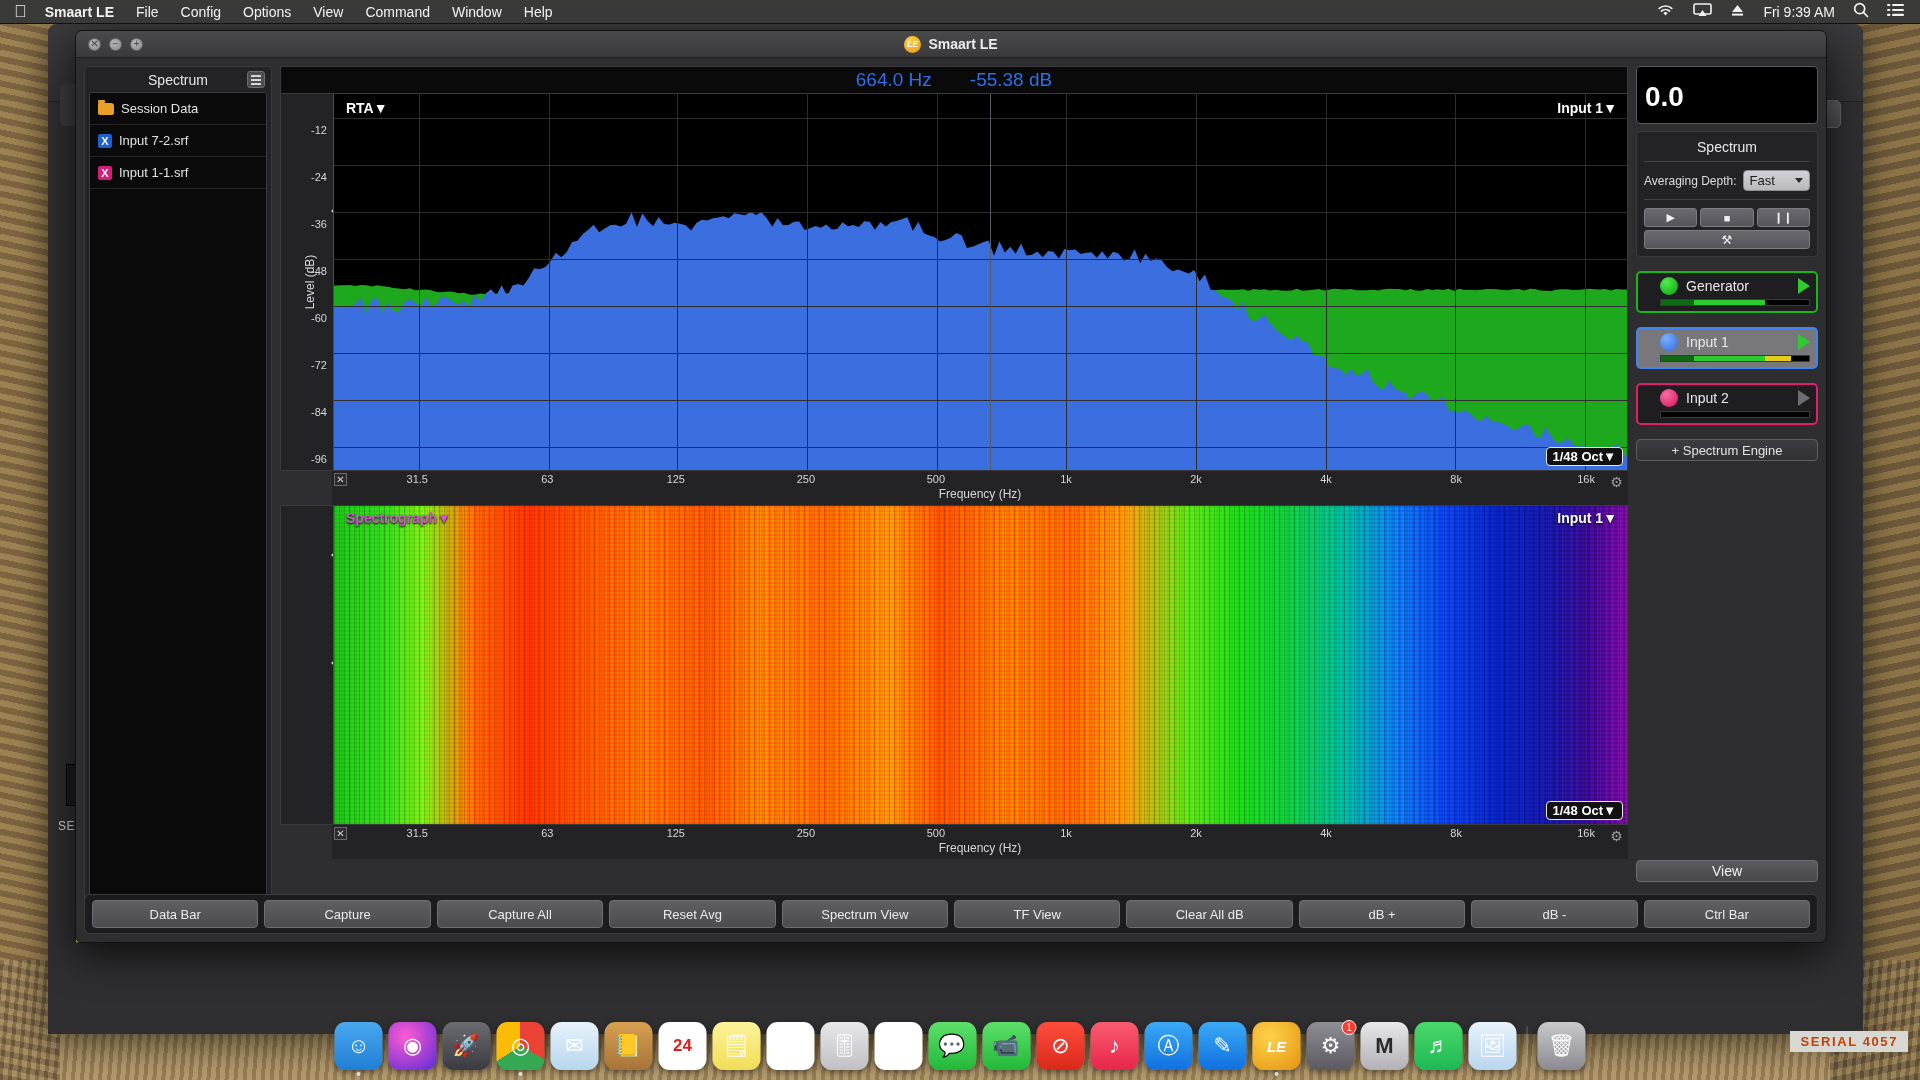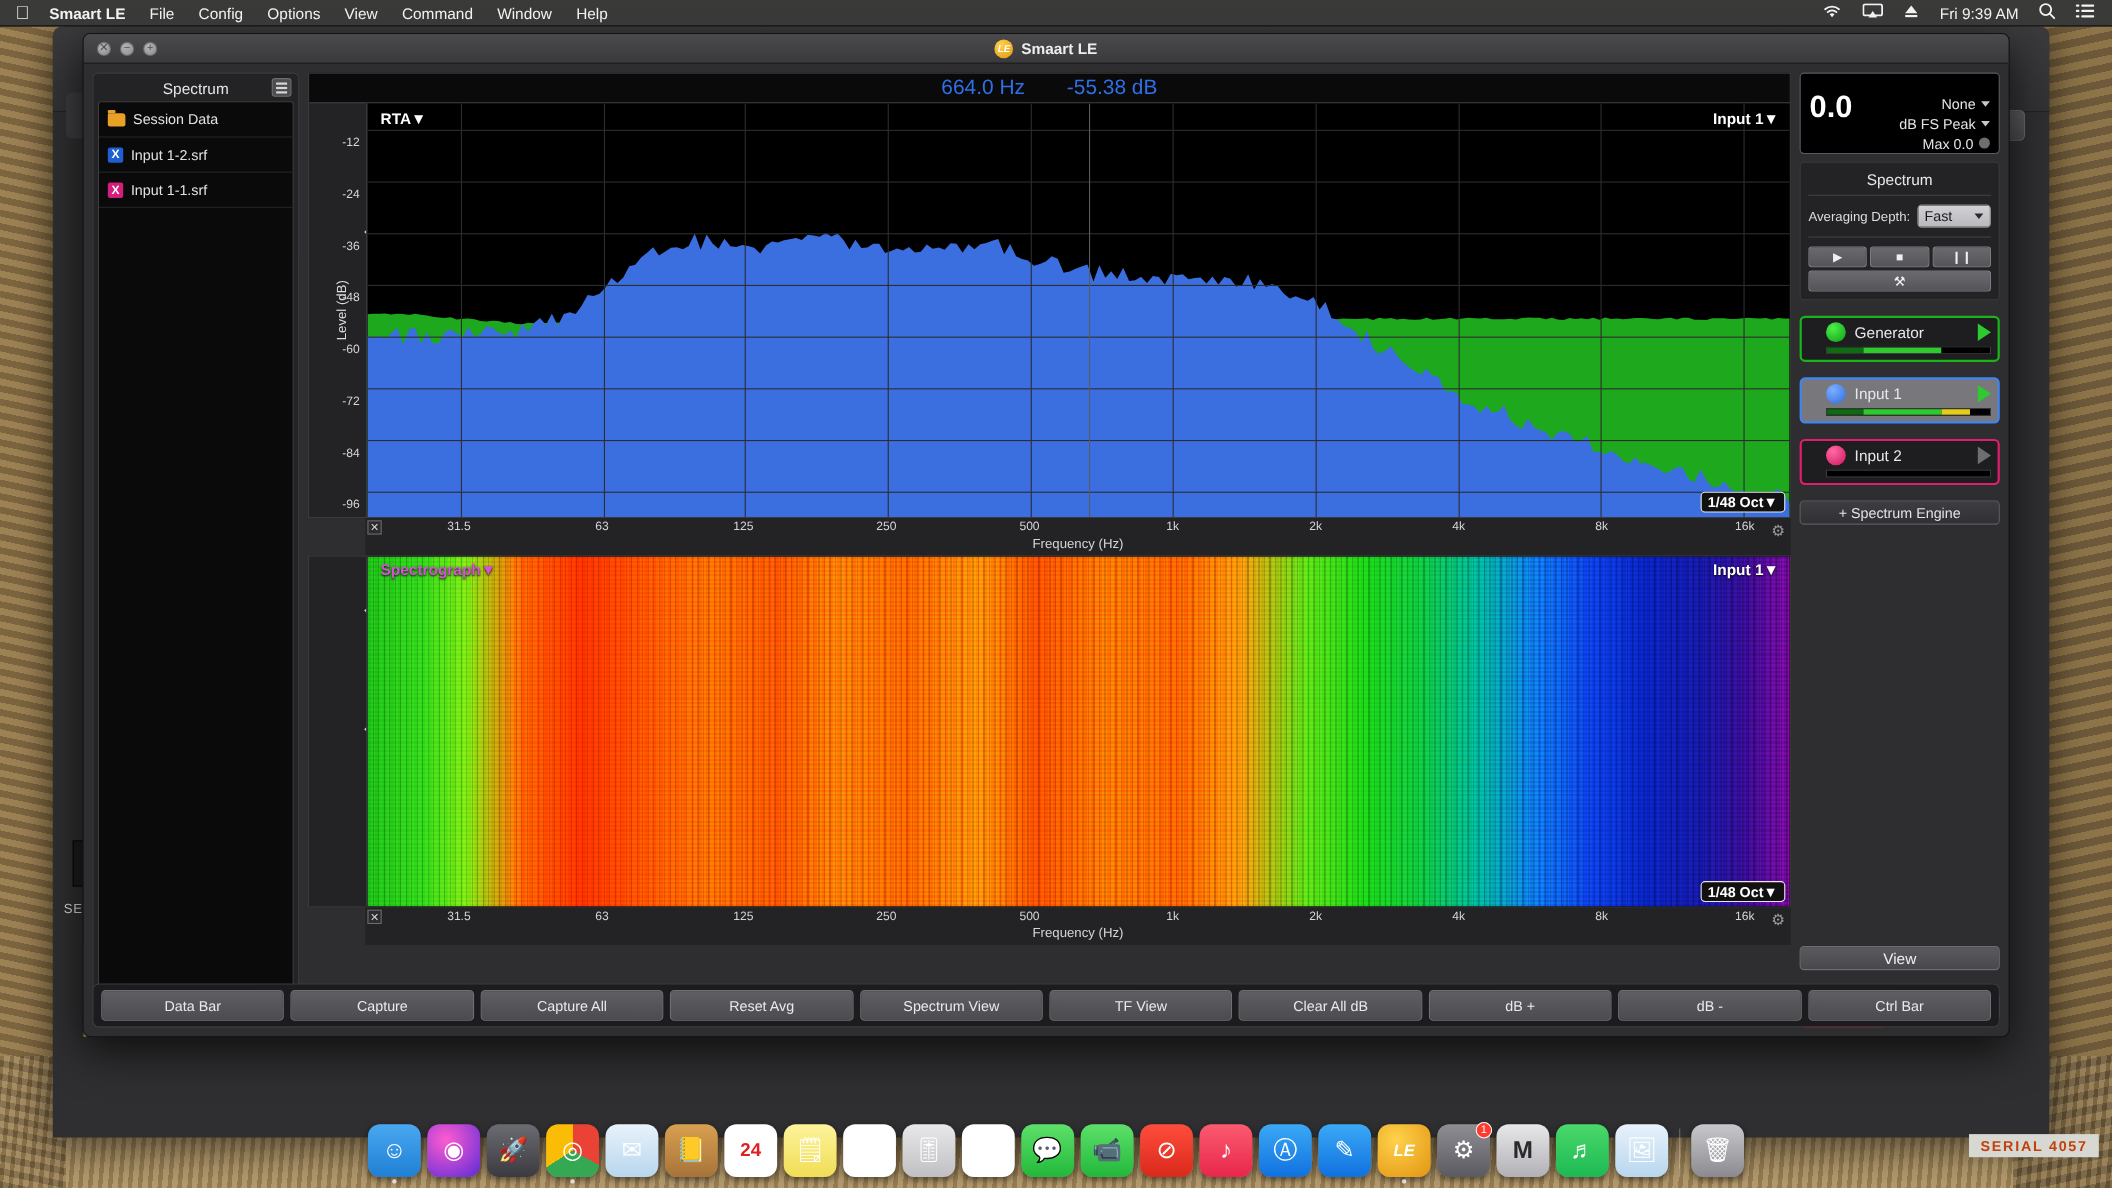--- a/index.html
+++ b/index.html
@@ -258,21 +258,21 @@
     background:
       repeating-linear-gradient(0deg, rgba(0,0,0,0.10) 0 2px, rgba(255,255,255,0.06) 2px 4px),
       repeating-linear-gradient(90deg, rgba(0,0,0,0.12) 0 3px, rgba(255,255,255,0.05) 3px 7px);
     mix-blend-mode:overlay;
   }
 
   
   #right-panel { width:182px; display:flex; flex-direction:column; gap:7px; }
   #meter-box {
     background:#000; border:1px solid #5a5a60; border-radius:4px;
-    padding:18px 8px; height:74px; position:relative;
+    padding:6px 8px; height:58px; position:relative;
   }
   #meter-big { position:absolute; left:8px; top:14px; color:#fff; font-size:28px; font-weight:bold; }
   .mb-right { text-align:right; color:#e4e4e6; font-size:13px; }
   .mb-row { display:flex; align-items:center; justify-content:flex-end; gap:5px; height:18px; }
   .caret-dn { width:0;height:0;border-left:4px solid transparent;border-right:4px solid transparent;border-top:5px solid #c8c8cc; }
   .max-dot { width:10px; height:10px; border-radius:50%; background:#6e6e72; }
 
   #ctrl-box {
     background:#232325; border:1px solid #3a3a3d; border-radius:4px; padding:7px;
   }
@@ -467,21 +467,21 @@
             <i></i>
           </span>
       </div>
       <div id="lp-tree">
         <div class="tree-row">
           <span class="folder-ico"></span>
           <span>Session Data</span>
         </div>
         <div class="tree-row">
           <span class="x-ico" style="background:#1f5fd0">X</span>
-          <span>Input 1-2.srf</span>
+          <span>Input 7-2.srf</span>
         </div>
         <div class="tree-row">
           <span class="x-ico" style="background:#d41f7a">X</span>
           <span>Input 1-1.srf</span>
         </div>
       </div>
       <div id="lp-footer">
         <div class="lp-fbtn">ⓘ</div>
         <div class="lp-fbtn">🗑</div>
       </div>
@@ -596,34 +596,20 @@
             <span class="xtick" style="left: 96.7697%;">16k</span>
           </div>
       </div>
 
     </div>
 
     <div id="right-panel">
 
       <div id="meter-box">
         <span id="meter-big">0.0</span>
-        <div class="mb-right">
-          <div class="mb-row">
-            <span>None</span>
-            <span class="caret-dn"></span>
-          </div>
-          <div class="mb-row">
-            <span>dB FS Peak</span>
-            <span class="caret-dn"></span>
-          </div>
-          <div class="mb-row">
-            <span>Max 0.0</span>
-            <span class="max-dot"></span>
-          </div>
-        </div>
       </div>
 
       <div id="ctrl-box">
         <div id="ctrl-title">Spectrum</div>
         <div id="avg-row">
           <span id="avg-label">Averaging Depth:</span>
           <span id="avg-select">
             <span>Fast</span>
             <span class="caret-dk"></span>
           </span>

